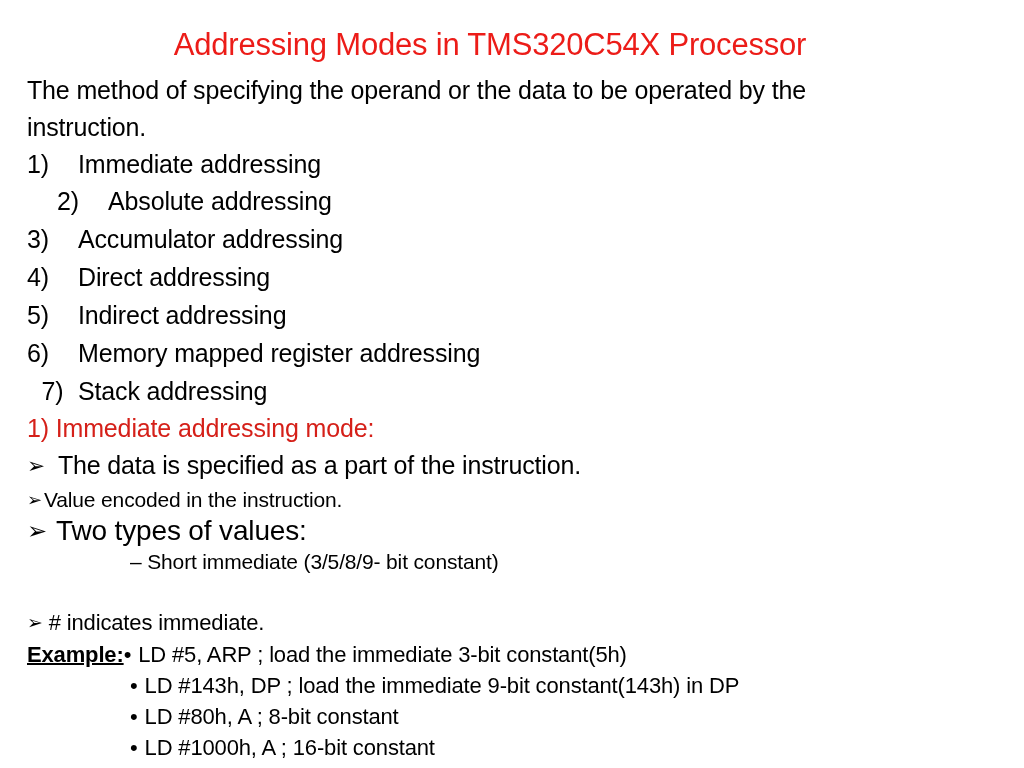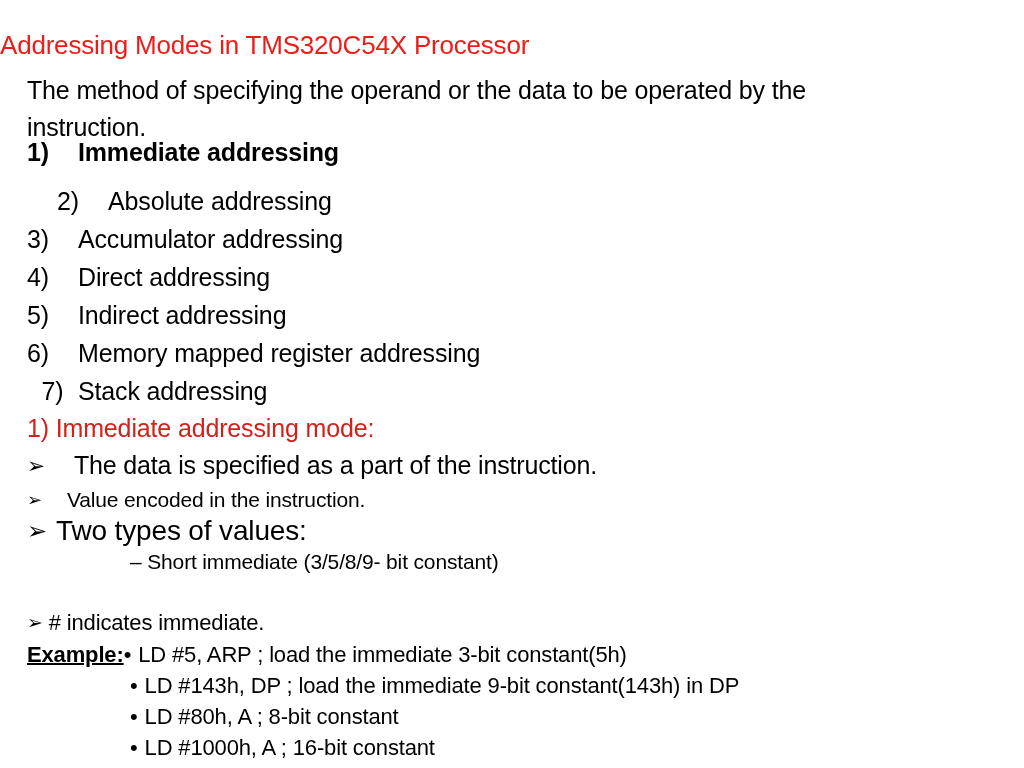--- a/index.html
+++ b/index.html
@@ -21,21 +21,22 @@
     height: 768px;
     background: #ffffff;
   }
 
   
   .slide-title {
     position: absolute;
     left: 0;
     top: 26px;
     width: 980px;
-    font-size: 26px;
+    text-align: center;
+    font-size: 31px;
     line-height: 38px;
     letter-spacing: -0.2px;
     white-space: nowrap;
   }
 
   
   .line {
     position: absolute;
     white-space: nowrap;
     letter-spacing: -0.15px;
@@ -81,24 +82,24 @@
   }
   .arrow-row .ar {
     display: inline-block;
     font-family: "DejaVu Sans", sans-serif;
     font-size: 0.86em;
     transform: translateY(-1px);
   }
   .arrow-row .txt { display: inline-block; }
 
   .ar-big  { top: 450px; font-size: 25px; line-height: 30px; }
-  .ar-big .txt { margin-left: 29px; text-align: right; }
+  .ar-big .txt { margin-left: 13px; text-align: right; }
 
   .ar-med  { top: 487px; font-size: 21px; line-height: 26px; }
-  .ar-med .txt { margin-left: 25px; }
+  .ar-med .txt { margin-left: 2px; }
 
   .ar-med2 { top: 518px; font-size: 28px; line-height: 26px; }
   .ar-med2 .txt { margin-left: 9px; }
 
   .ar-small { top: 610px; font-size: 22px; line-height: 26px; }
   .ar-small .txt { margin-left: 6px; }
 
   
   .dash-row {
     position: absolute;
@@ -142,21 +143,21 @@
 </head>
 <body>
 
 <div class="slide">
 
   <div class="slide-title" style="color:#EC1C18;">Addressing Modes in TMS320C54X Processor</div>
 
   <div class="line intro intro-2">instruction.</div>
   <div class="line intro intro-1">The method of specifying the operand or the data to be operated by the</div>
 
-  <div class="num-row" style="top:137px;font-weight:bold;">
+  <div class="num-row" style="top:149px;">
     <span class="num">1)</span><span>Immediate addressing</span>
   </div>
   <div class="num-row" style="top:186px;margin-left:30px;">
     <span class="num">2)</span><span>Absolute addressing</span>
   </div>
   <div class="num-row" style="top:224px;">
     <span class="num">3)</span><span>Accumulator addressing</span>
   </div>
   <div class="num-row" style="top:262px;">
     <span class="num">4)</span><span>Direct addressing</span>

